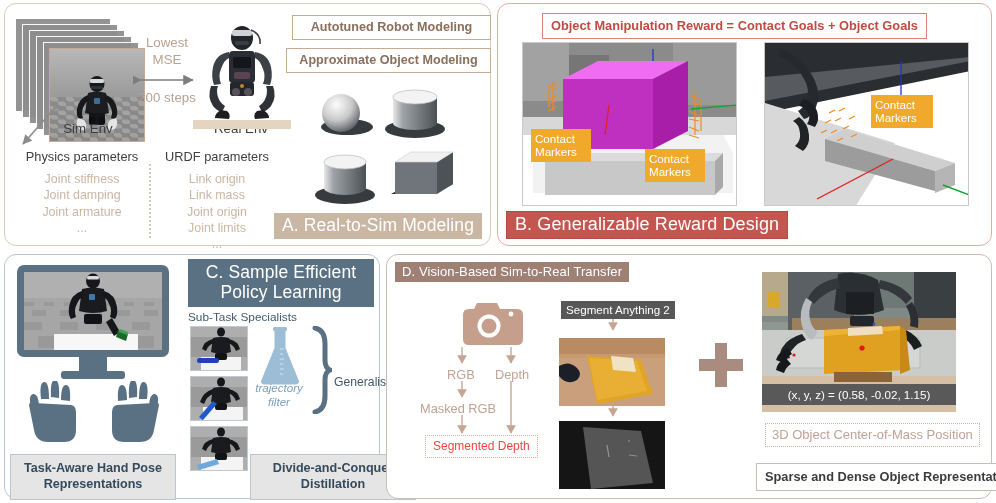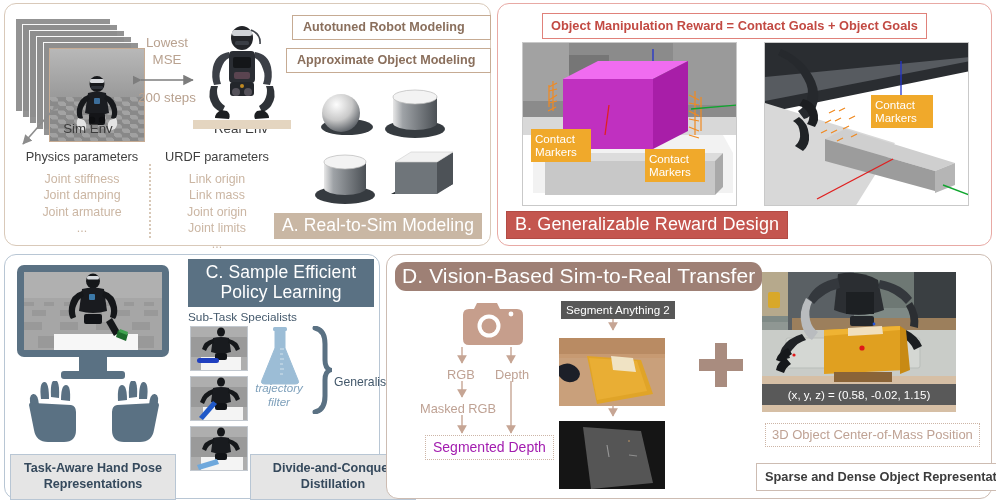--- a/index.html
+++ b/index.html
@@ -42,32 +42,33 @@
   .banner-A { right: 8px; bottom: 6px; background: #c9b7a4;
               font-size: 17.5px; padding: 2px 8px 3px; }
   .banner-B { left: 8px; bottom: 6px; background: #c4564f;
               font-size: 18px; padding: 2px 8px 3px;
               border: 1px solid #b24b45; }
   .banner-C { left: 188px; top: 259px; width: 186px; height: 48px;
               background: #5a7183; font-size: 17.5px;
               flex-direction: column; justify-content: center;
               align-items: center; line-height: 1.12; }
   .banner-D { left: 8px; top: 7px; background: #9e8075;
-              font-size: 21px; padding: 2px 7px 3px; border-radius: 11px; }
+              font-size: 13px; padding: 2px 7px 3px; }
 
   
   .tagbox {
     position: absolute;
     border: 1.3px solid #c6ab93;
     color: #8a6f5c;
     font-weight: bold;
     font-size: 12.6px;
     padding: 4px 10px 5px;
     white-space: nowrap;
     background: #fff;
+    text-align: center;
   }
   .tag-autotuned   { left: 287px; top: 11px;  width: 199px; }
   .tag-approximate { left: 281px; top: 44px;  width: 205px; }
 
   .simstack { position: absolute; left: 10px; top: 14px; width: 140px; height: 125px; }
   .simstack .sheet {
     position: absolute; width: 96px; height: 94px;
     background: #8e8e8e; border: 1px solid #ffffff;
   }
   .simstack .frontsim {
@@ -196,22 +197,22 @@
     position: absolute; left: 334px; top: 375px;
     font-size: 12.2px; color: #43586b; white-space: nowrap;
   }
 
   
   .cam { position: absolute; left: 70px; top: 44px; width: 66px; height: 46px; }
   .d-txt {
     position: absolute; color: #bfa294; font-size: 12.8px; white-space: nowrap;
   }
   .d-dotted {
-    position: absolute; border: 1.4px dotted #cdb5a6; color: #a21caf;
-    font-size: 14px; padding: 3px 7px 4px; white-space: nowrap; background: #fff;
+    position: absolute; border: 1.4px dotted #cdb5a6; color: #ef4444;
+    font-size: 12px; padding: 3px 7px 4px; white-space: nowrap; background: #fff;
   }
   .sa2 {
     position: absolute; left: 174px; top: 46px; background: #575757;
     color: #fff; font-size: 11.6px; padding: 2px 5px 3px; white-space: nowrap;
   }
   .d-img { position: absolute; overflow: hidden; }
   .d-rgb   { left: 172px; top: 83px;  width: 106px; height: 68px;  background: #c99b73; }
   .d-depth { left: 172px; top: 166px; width: 106px; height: 68px;  background: #1d1d1d; }
   .d-real  { left: 375px; top: 17px;  width: 194px; height: 140px; background: #6f7a72; }
   .d-plus  { position: absolute; left: 312px; top: 88px; width: 44px; height: 44px; }

